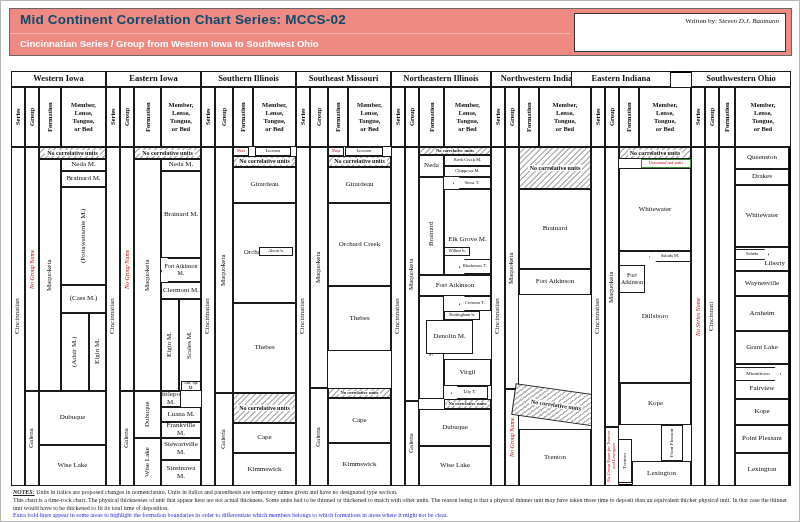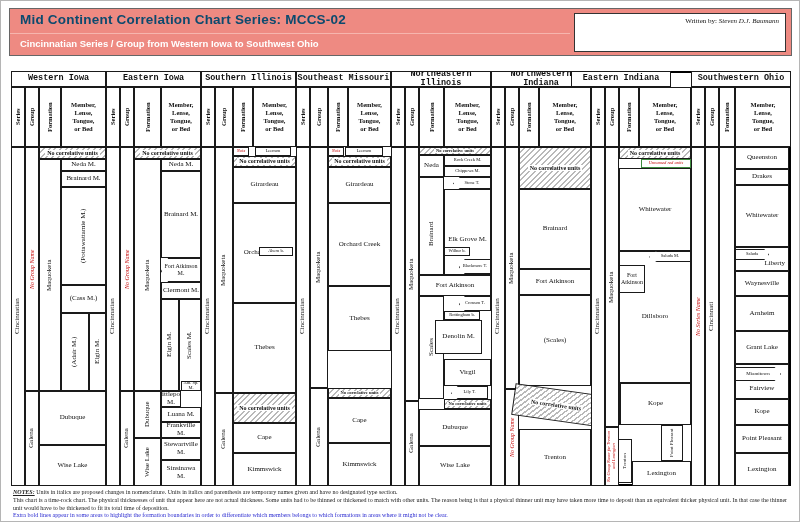--- a/index.html
+++ b/index.html
@@ -16,21 +16,21 @@
   .b{position:absolute;box-sizing:border-box;border:1px solid #1a1a1a;background:#fff;display:flex;align-items:center;justify-content:center;text-align:center;font-size:7px;line-height:1.1;overflow:hidden;}
   .v{writing-mode:vertical-rl;transform:rotate(180deg);}
   .red{color:#c40000;font-style:italic;}
   .it{}
   .hatch{background:repeating-linear-gradient(135deg,#ffffff 0 2.5px,#b9b9b9 2.5px 4px);}
   .hl{background:#fff;padding:0 2px;font-weight:bold;font-size:6px;white-space:nowrap;}
   .hl.micro{font-size:4.5px;}
   .micro{font-size:5px;}
   .umicro{font-size:4.5px;}
   .tiny{font-size:6px;}
-  .hdr{font-weight:bold;font-size:8.5px;font-family:Liberation Mono, monospace;}
+  .hdr{font-weight:bold;font-size:8.5px;}
   .sub{font-weight:bold;font-size:6.5px;}
   .member-h{white-space:pre-line;font-weight:bold;font-size:6.5px;line-height:1.25;}
   .greenb{border-color:#3d8b3d;}
   .pt-right{clip-path:polygon(0 0,86% 0,100% 50%,86% 100%,0 100%);}
   .notch-left{clip-path:polygon(0 55%,18% 0,100% 0,100% 100%,18% 100%);}
   .notes{position:absolute;left:12px;top:488px;width:776px;font-size:6px;line-height:1.3;color:#222;}
   .nlabel{font-weight:bold;font-style:italic;text-decoration:underline;}
   .note-blue{color:#2b2bd0;}
 </style>
 </head>
@@ -206,38 +206,37 @@
   <div class="b it umicro" style="left:443px;top:165px;width:47px;height:11px">Chippewa M.</div>
   <div class="b it umicro notch-left" style="left:452px;top:176px;width:38px;height:12px">Stone T.</div>
   <div class="b v" style="left:418px;top:176px;width:25px;height:114px">Brainard</div>
   <div class="b it" style="left:443px;top:188px;width:47px;height:102px">Elk Grove M.</div>
   <div class="b umicro" style="left:443px;top:246px;width:26px;height:9px">Wilbur b.</div>
   <div class="b umicro notch-left" style="left:458px;top:258px;width:32px;height:15px">Blackmore T.</div>
   <div class="b" style="left:418px;top:273px;width:72px;height:22px;border-top-width:2px">Fort Atkinson</div>
   <div class="b umicro notch-left" style="left:458px;top:295px;width:32px;height:15px">Cronson T.</div>
   <div class="b v" style="left:418px;top:295px;width:25px;height:103px">Scales</div>
   <div class="b umicro" style="left:443px;top:310px;width:36px;height:9px">Rottingham b.</div>
-  <div class="b it" style="left:434px;top:319px;width:47px;height:34px">Denolin M.</div>
+  <div class="b it" style="left:425px;top:319px;width:47px;height:34px">Denolin M.</div>
   <div class="b it" style="left:443px;top:358px;width:47px;height:27px">Virgil</div>
   <div class="b it umicro notch-left" style="left:450px;top:385px;width:37px;height:13px">Lily T.</div>
   <div class="b hatch" style="left:443px;top:398px;width:47px;height:10px">
       <span class="hl micro">No correlative units</span>
     </div>
   <div class="b" style="left:418px;top:408px;width:72px;height:37px">Dubuque</div>
   <div class="b" style="left:418px;top:445px;width:72px;height:40px">Wise Lake</div>
 
   <div class="b v" style="left:490px;top:146px;width:14px;height:339px">Cincinnatian</div>
   <div class="b v" style="left:504px;top:146px;width:14px;height:242px">Maquoketa</div>
   <div class="b v red tiny" style="left:504px;top:388px;width:14px;height:97px">No Group Name</div>
   <div class="b hatch" style="left:518px;top:146px;width:72px;height:42px">
       <span class="hl">No correlative units</span>
     </div>
   <div class="b" style="left:518px;top:188px;width:72px;height:80px">Brainard</div>
   <div class="b" style="left:518px;top:268px;width:72px;height:26px">Fort Atkinson</div>
-  <div class="b" style="left:518px;top:294px;width:72px;height:91px">(Scales)</div>
   <div class="b hatch" style="left:512px;top:388px;width:86px;height:32px;transform:rotate(8deg)">
       <span class="hl">No correlative units</span>
     </div>
   <div class="b" style="left:518px;top:428px;width:72px;height:57px">Trenton</div>
 
   <div class="b v" style="left:590px;top:146px;width:14px;height:339px">Cincinnatian</div>
   <div class="b v" style="left:604px;top:146px;width:14px;height:280px">Maquoketa</div>
   <div class="b v red umicro" style="left:604px;top:426px;width:14px;height:59px">No Group Name for Trenton and Lexington</div>
   <div class="b hatch" style="left:618px;top:146px;width:72px;height:12px">
       <span class="hl">No correlative units</span>

